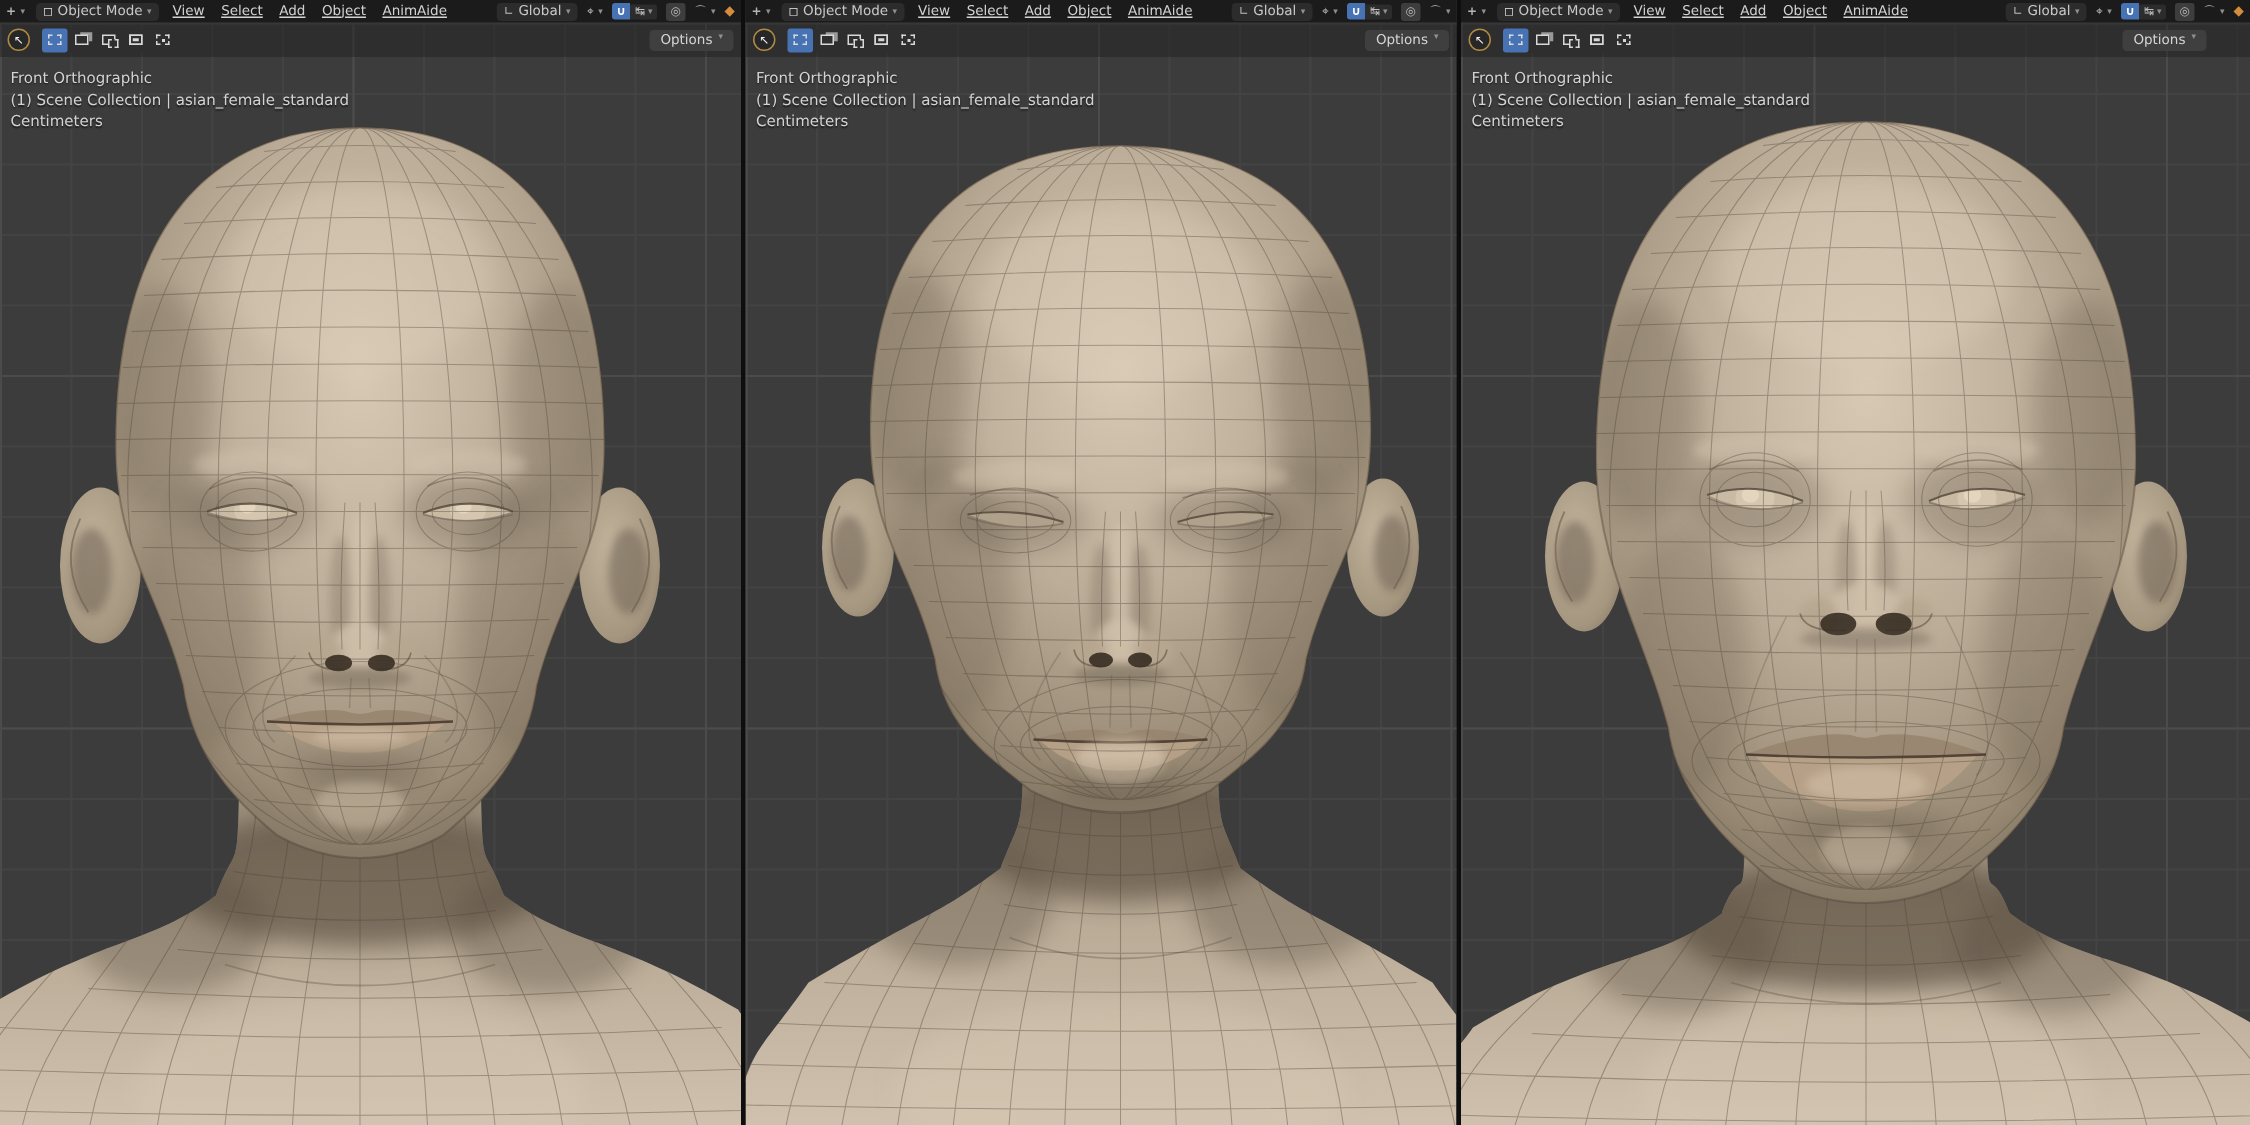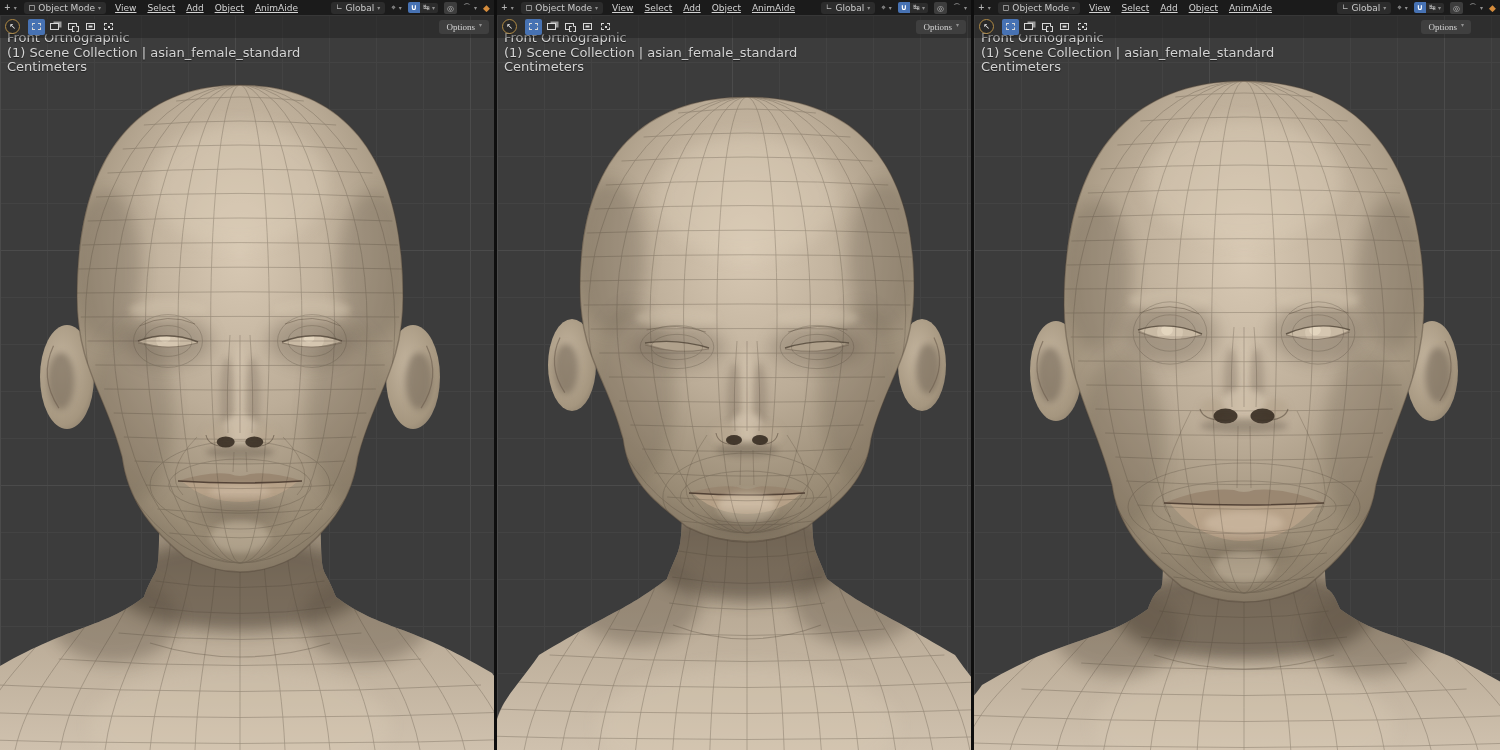--- a/index.html
+++ b/index.html
@@ -51,25 +51,25 @@
   .sq { width:9px; height:7px; border:1px solid #d8d8d8; }
   .sq.dash { border-style:dashed; }
   .sq.ov { box-shadow:3px -2px 0 -0.5px #9a9a9a; }
   .sq.sub { position:relative; }
   .sq.sub::after { content:""; position:absolute; right:-3px; bottom:-3px; width:5px; height:4px;
     border:1px dashed #d8d8d8; background:#2e2e2e; }
   .sq.inv { background:#d8d8d8; box-shadow:inset 0 0 0 1.5px #2e2e2e; }
   .sq.dot { border-style:dashed; position:relative; }
   .sq.dot::after { content:""; position:absolute; left:2.5px; top:1.5px; width:2px; height:2px; background:#d8d8d8; }
   .options-btn { margin-left:auto; background:#3f3f3f; color:#d5d5d5; font-size:9px;
-    border-radius:3px; padding:2px 7px; display:inline-flex; gap:4px; align-items:flex-start;font-family:Liberation Serif, serif; }
+    border-radius:3px; padding:2px 7px; display:inline-flex; gap:4px; align-items:flex-start; }
   .p3 .options-btn { margin-right:24px; }
 
   
-  .vp-text { position:absolute; z-index:3; left:7px; top:16px; font-size:13px; color:#d3d3d3;
+  .vp-text { position:absolute; z-index:3; left:7px; top:31px; font-size:10px; color:#d3d3d3;
     text-shadow:0 1px 1px rgba(0,0,0,.55); line-height:14.5px; pointer-events:none; }
 </style>
 </head>
 <body>
 
 <div class="app">
 
   <section class="panel p1">
     <header class="topbar">
       <span class="hbtn">

